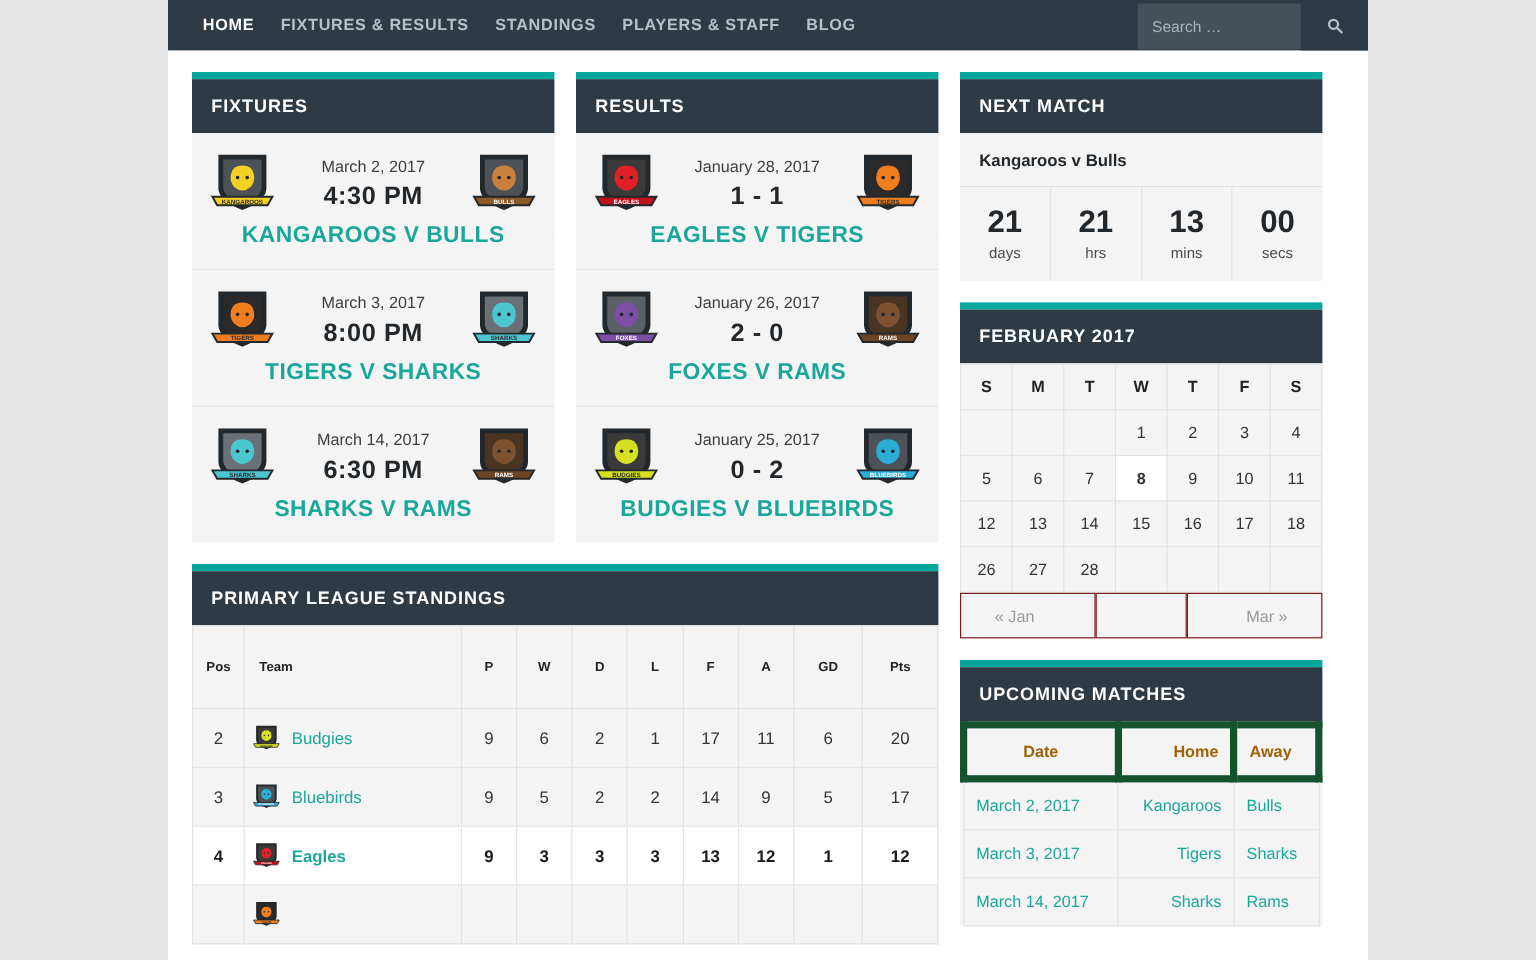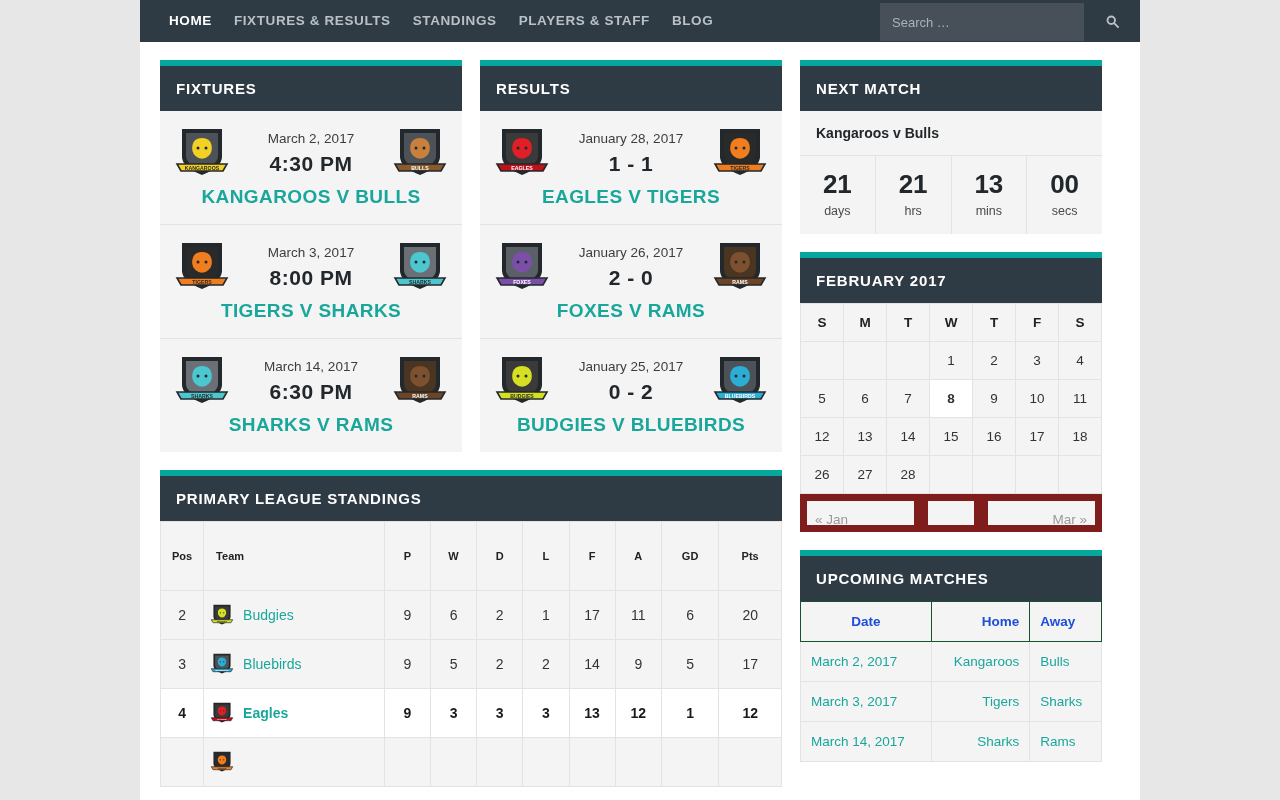--- a/index.html
+++ b/index.html
@@ -24,21 +24,21 @@
   .nav-items { display: flex; align-items: center; padding-left: 18px; }
   .nav-item {
     color: #b9c0c6; font-size: 13.5px; letter-spacing: .6px;
     font-weight: bold; text-transform: uppercase;
     padding: 0 11px; line-height: 42px; cursor: pointer;
     font-stretch: condensed; white-space: nowrap;
   }
   .nav-item.active { color: #ffffff; }
   .search-wrap { display: flex; align-items: center; }
   .search-input {
-    width: 204px; height: 38px; margin-top: 2px;
+    width: 136px; height: 38px; margin-top: 2px;
     background: #475059; border: none; outline: none;
     color: #cfd4d8; font-size: 13px; padding: 0 12px;
     font-family: "Liberation Sans", sans-serif;
   }
   .search-input::placeholder { color: #aab1b8; }
   .search-btn {
     width: 56px; height: 42px; background: #2e3a44;
     border: none; cursor: pointer; display: flex;
     align-items: center; justify-content: center;
   }
@@ -133,30 +133,30 @@
   table.cal th, table.cal td {
     border: 1px solid #e3e3e3; text-align: center;
     padding: 11px 0; font-size: 13.5px; color: #333;
     height: 38px; background: #f4f4f4;
   }
   table.cal th { font-weight: bold; color: #222; }
   table.cal td.today { background: #ffffff; font-weight: bold; }
   table.cal td.empty { background: #f4f4f4; }
   .cal-nav { display: flex; background: #f4f4f4; }
   .cal-prev, .cal-next, .cal-mid {
-    border: 7px solid #7f1d1d; padding: 11px 8px;
+    border: 1px solid #7f1d1d; padding: 11px 28px;
     font-size: 13.5px; color: #9a9a9a; height: 38px;
   }
   .cal-prev { flex: 3; } .cal-mid { flex: 1; } .cal-next { flex: 3; text-align: right; }
 
   
   table.upcoming { width: 100%; border-collapse: collapse; background: #f4f4f4; }
   table.upcoming th {
-    font-size: 13.5px; font-weight: bold; color: #1d4ed8;
-    padding: 12px 10px; border: 1px solid #14532d; background: #f4f4f4;
+    font-size: 13.5px; font-weight: bold; color: #a16207;
+    padding: 12px 10px; border: 6px solid #14532d; background: #f4f4f4;
   }
   table.upcoming th.u-date { text-align: center; }
   table.upcoming th.u-home { text-align: right; }
   table.upcoming th.u-away { text-align: left; }
   table.upcoming td {
     font-size: 13.5px; color: #1aa79b; padding: 12px 10px;
     border: 1px solid #e3e3e3; background: #f4f4f4; cursor: pointer;
   }
   td.u-date { text-align: left; } td.u-home { text-align: right; } td.u-away { text-align: left; }
 </style>

